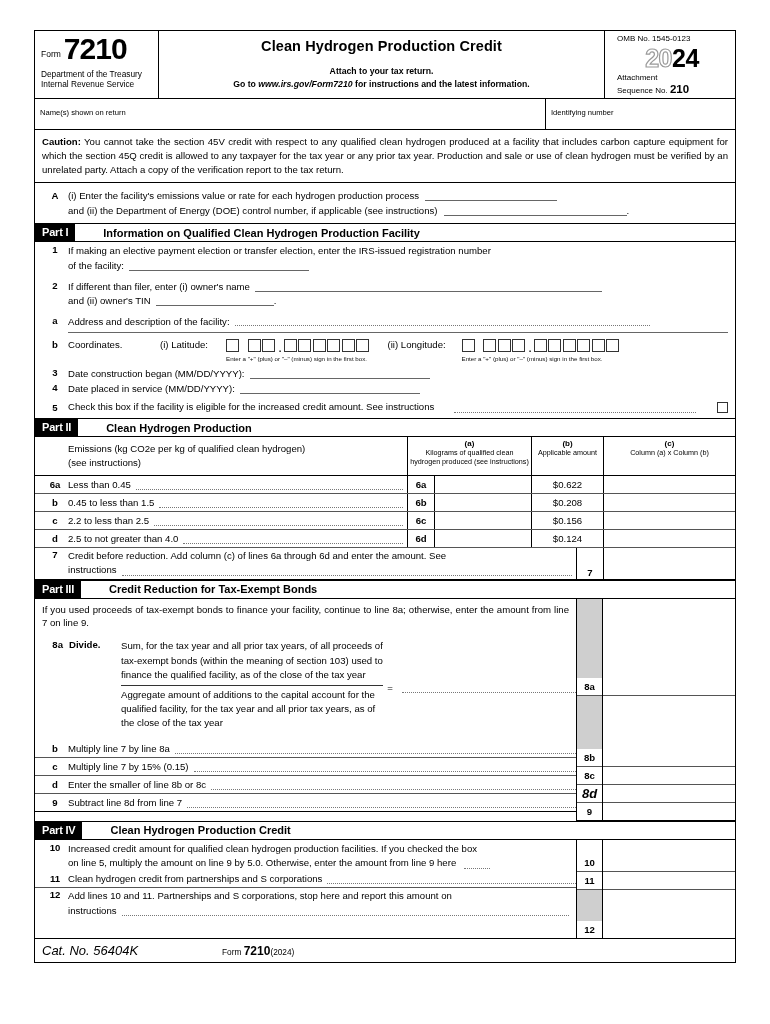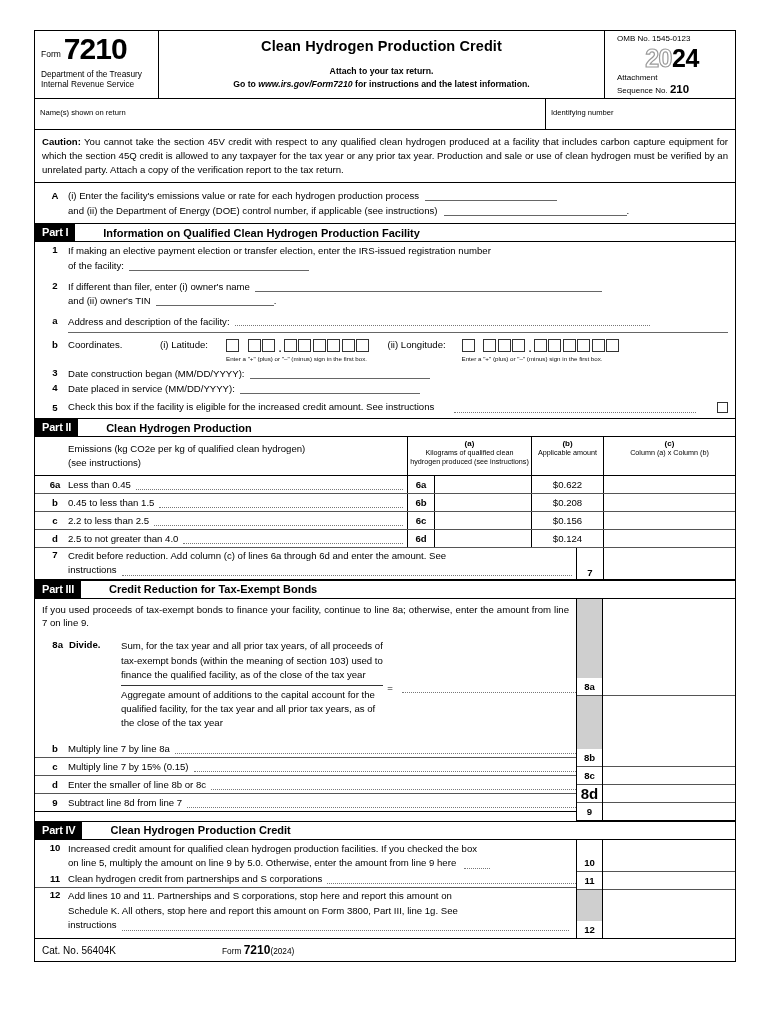--- a/index.html
+++ b/index.html
@@ -198,21 +198,21 @@
 
   
   .footer{
     display:flex;align-items:baseline;
     border-top:1.6px solid #000;
     border-bottom:1.6px solid #000;
     padding:4px 7px 4px 7px;
     font-size:9px;
   }
   .f-left{font-weight:bold;flex:1;}
-  .f-mid{width:180px;font-size:10px;text-align:left;}
+  .f-mid{width:180px;font-size:13px;text-align:left;font-style:italic;}
   .f-right{text-align:right;font-size:8.3px;}
   .f-right .fbig{font-size:12px;font-weight:bold;}
   .f-right .fyr{font-size:8.3px;}
 </style>
 </head>
 <body>
 
 <div class="page">
  <div class="form">
 
@@ -472,21 +472,21 @@
       </div>
     </div>
 
     <div class="p3right">
       <div class="rnum">
         <div class="shade" style="height:79px;"></div>
         <div style="height:17px;display:flex;align-items:center;justify-content:center;font-weight:bold;font-size:9.6px;" class="hline">8a</div>
         <div class="shade" style="height:53px;"></div>
         <div style="height:17px;display:flex;align-items:center;justify-content:center;font-weight:bold;font-size:9.6px;" class="hline">8b</div>
         <div style="height:17px;display:flex;align-items:center;justify-content:center;font-weight:bold;font-size:9.6px;" class="hline">8c</div>
-        <div style="height:17px;display:flex;align-items:center;justify-content:center;font-weight:bold;font-size:15px;" class="hline">8d</div>
+        <div style="height:17px;display:flex;align-items:center;justify-content:center;font-weight:bold;font-size:13px;font-style:italic;" class="hline">8d</div>
         <div style="height:17px;display:flex;align-items:center;justify-content:center;font-weight:bold;font-size:9.6px;" class="hline-dark">9</div>
       </div>
       <div class="rval">
         <div style="height:96px;" class="hline"></div>
         <div style="height:70px;" class="hline"></div>
         <div style="height:17px;" class="hline"></div>
         <div style="height:17px;" class="hline"></div>
         <div style="height:17px;" class="hline-dark"></div>
       </div>
     </div>
@@ -511,21 +511,20 @@
       </div>
       <div class="smallrow hline">
         <span class="num">11</span>
         <span>Clean hydrogen credit from partnerships and S corporations</span>
         <span class="dotfill" style="flex:1;"></span>
       </div>
       <div style="padding:1px 7px 0 7px;font-size:9.6px;display:flex;">
         <span class="num" style="width:26px;font-weight:bold;text-align:center;flex-shrink:0;">12</span>
         <span style="flex:1;line-height:1.5;text-align:justify;">
           <span>Add lines 10 and 11. Partnerships and S corporations, stop here and report this amount on</span>
-          <span style="display:block;">Schedule K. All others, stop here and report this amount on Form 3800, Part III, line 1g. See</span>
           <span style="display:flex;align-items:center;">
                 <span>instructions</span>
                 <span class="dotfill" style="flex:1;"></span>
               </span>
         </span>
       </div>
     </div>
 
     <div class="p3right">
       <div class="rnum">

